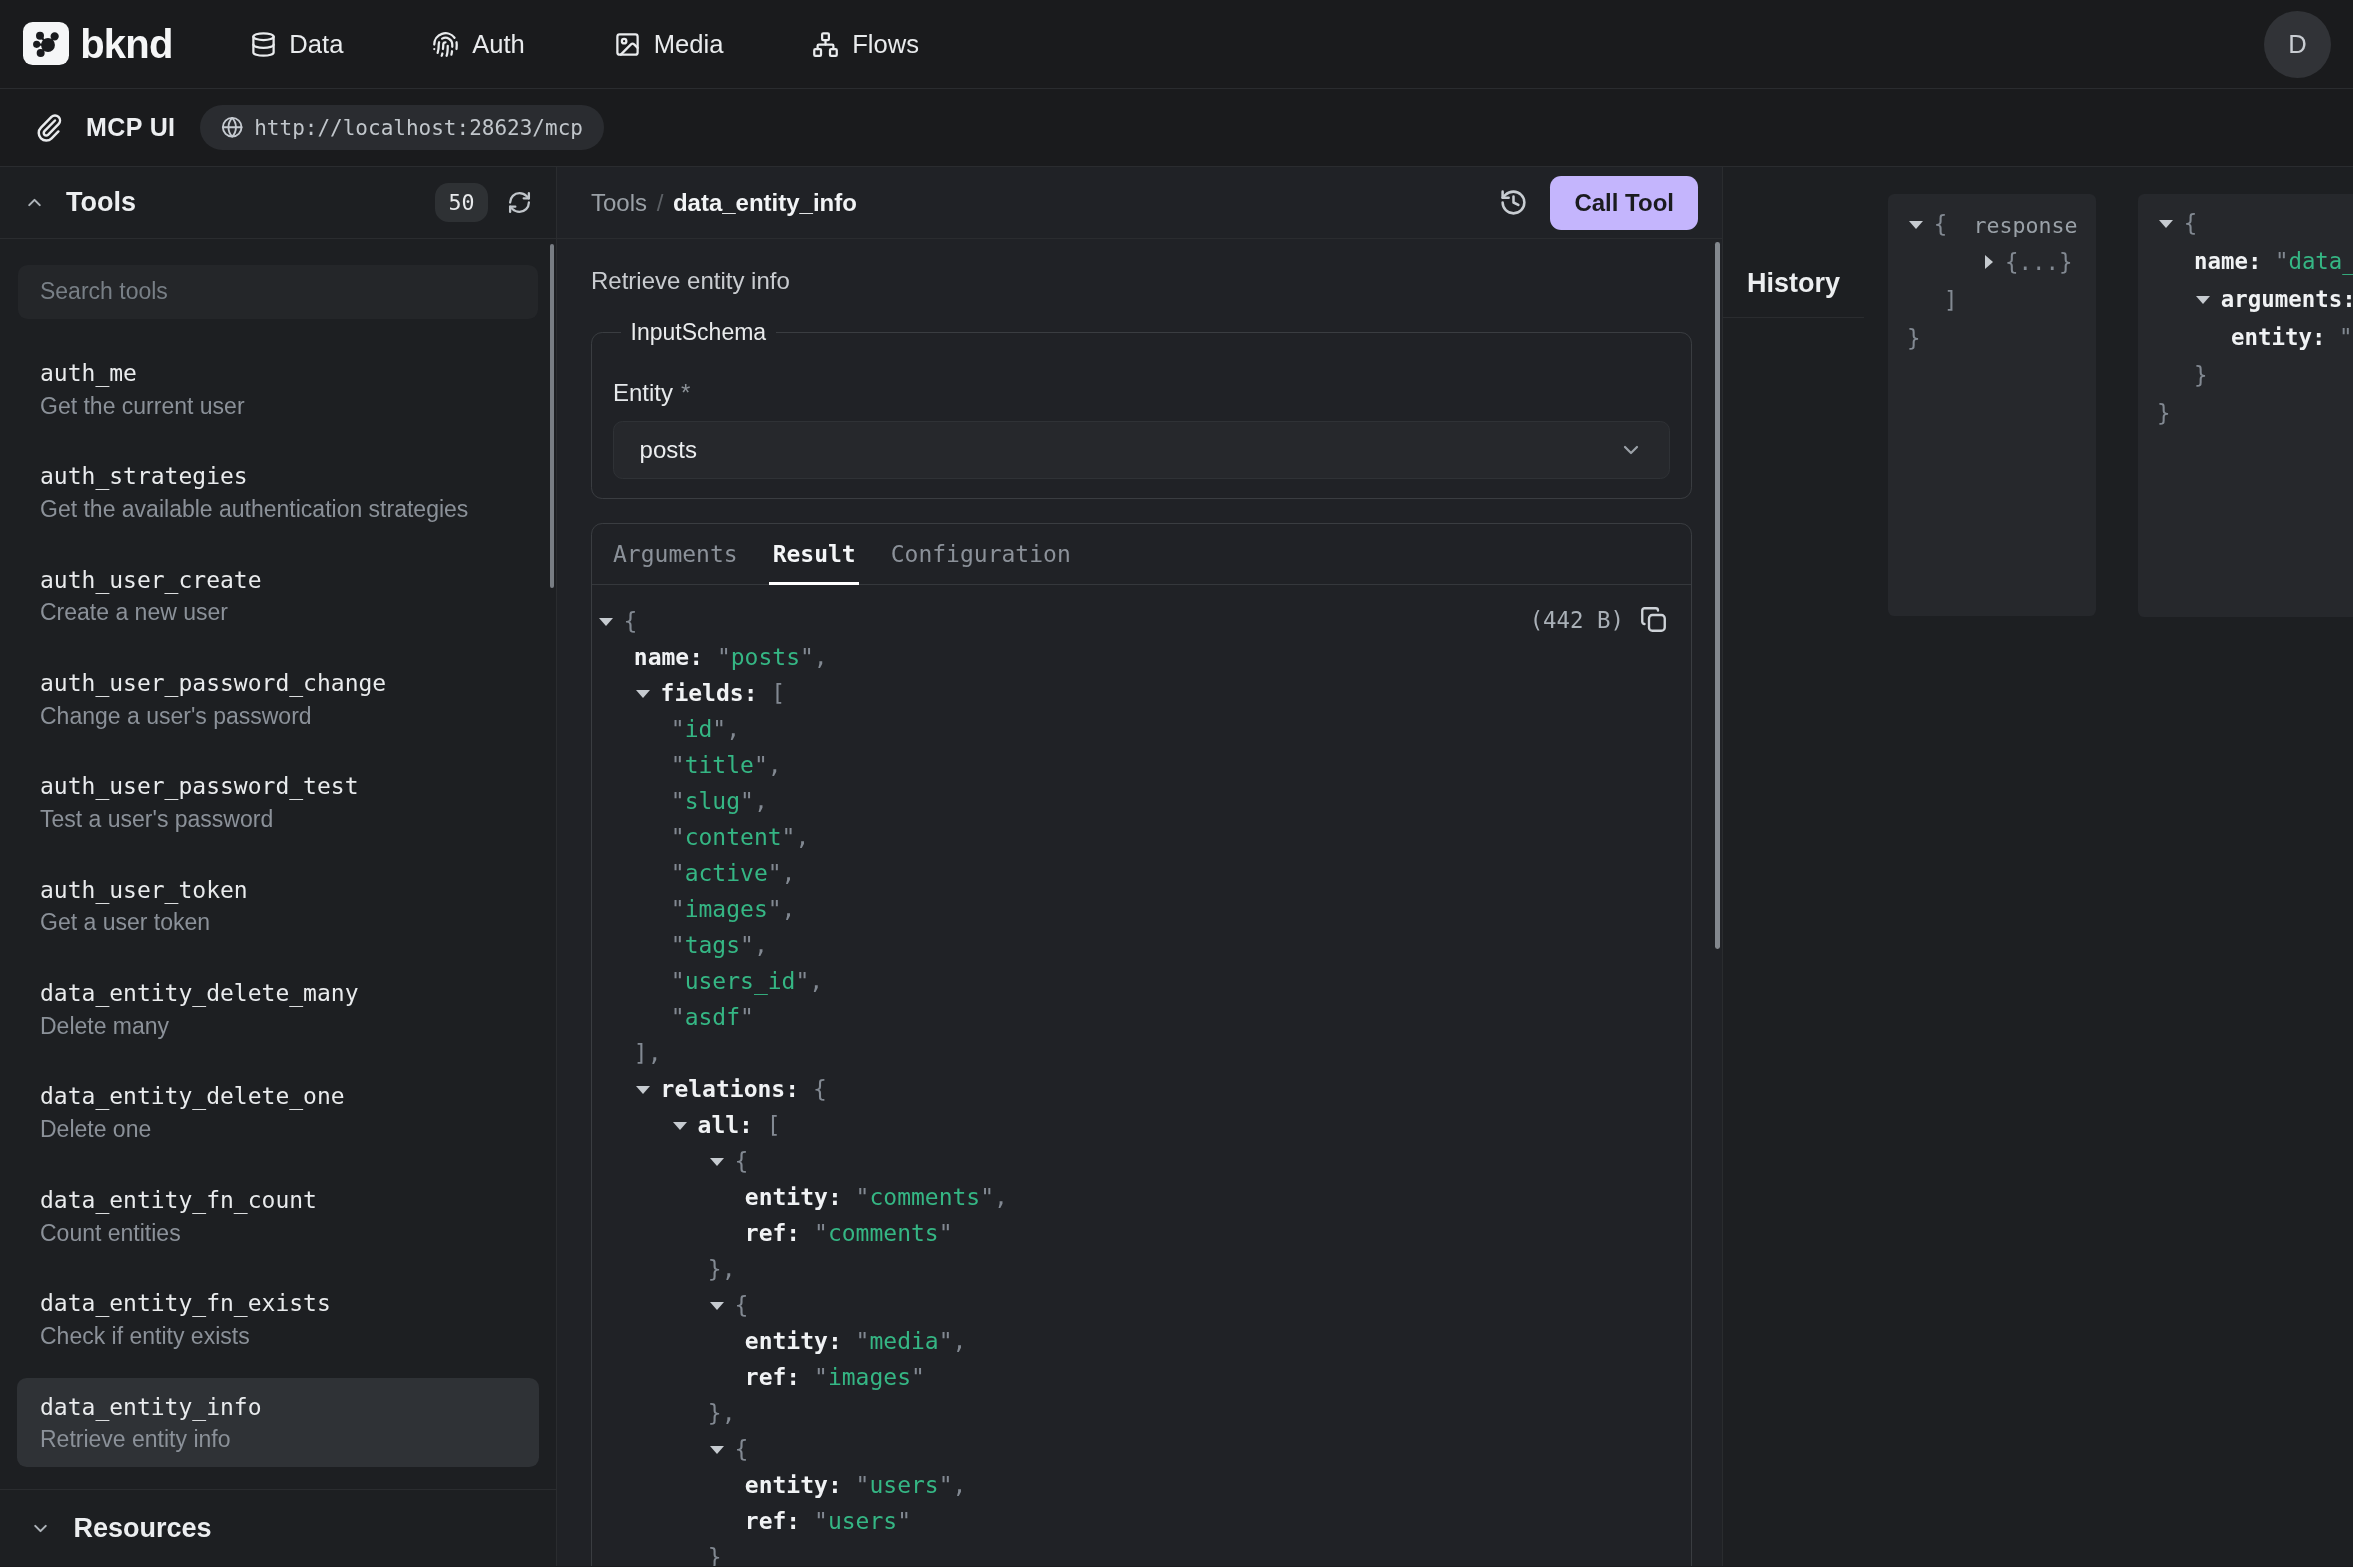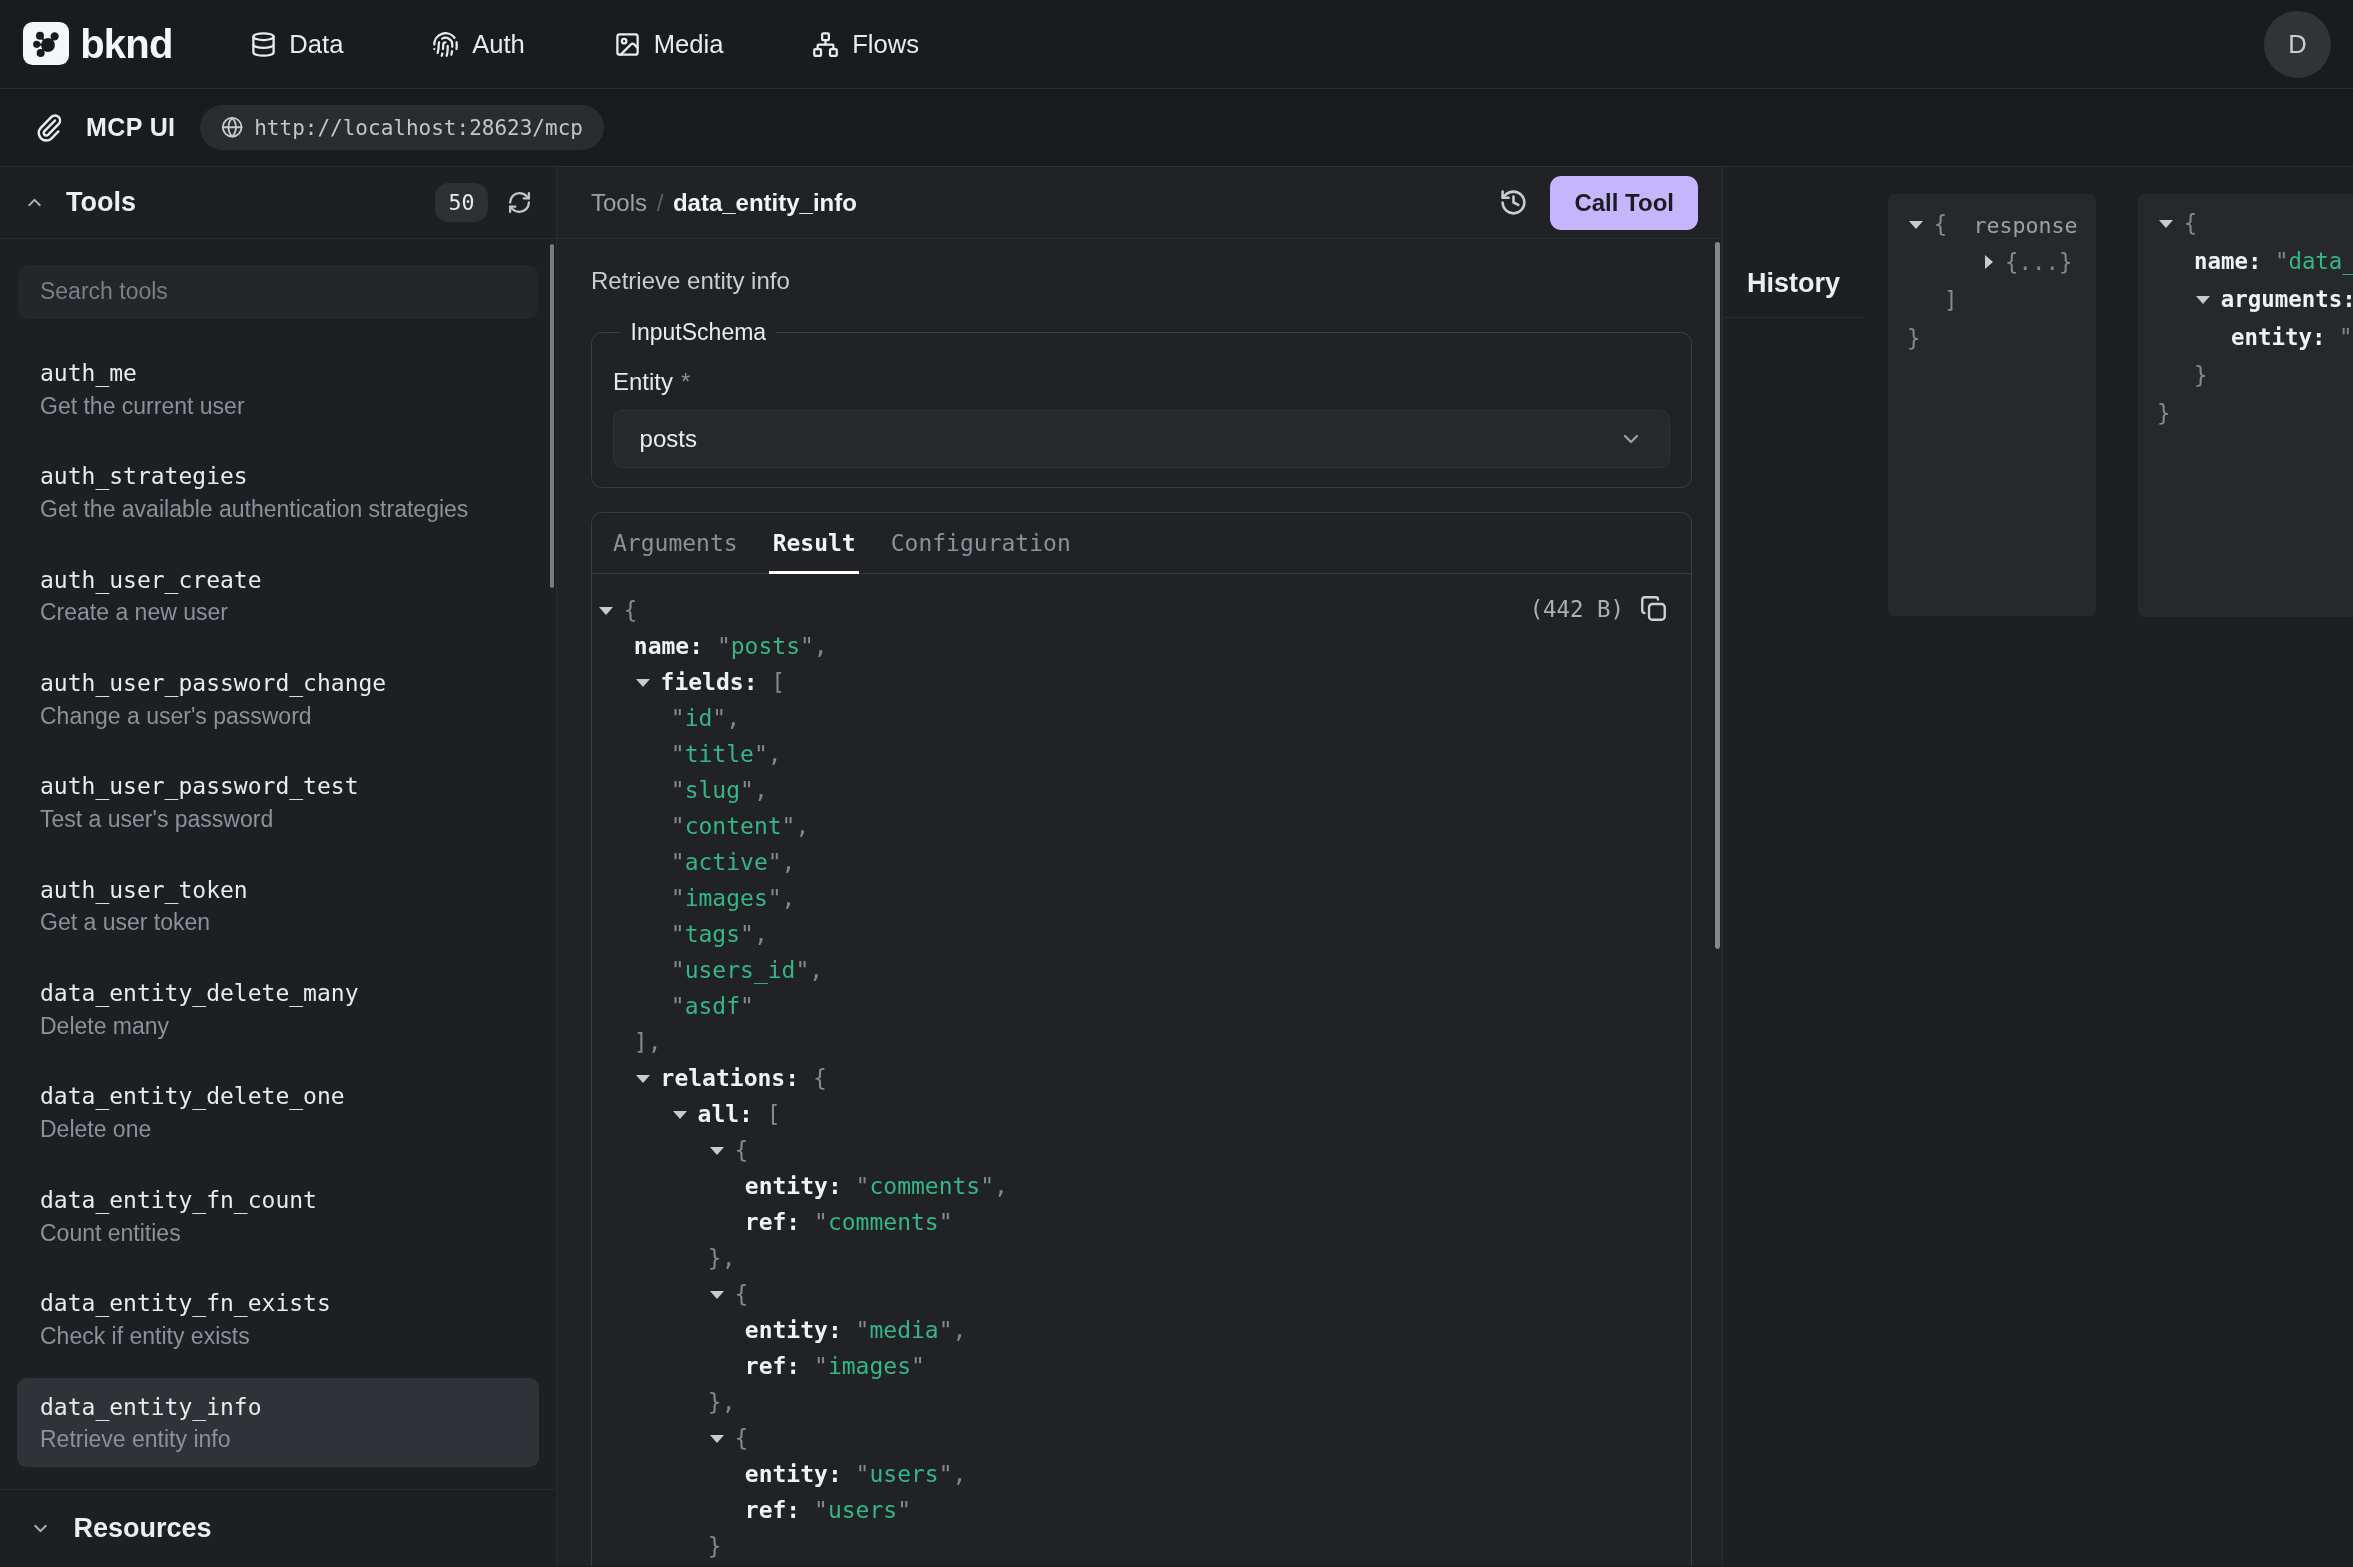--- a/index.html
+++ b/index.html
@@ -71,21 +71,21 @@
   .crumb .root{color:#9aa0a6}
   .crumb .sep{color:#5d6166}
   .crumb .cur{color:#f2f4f6;font-weight:bold}
   .hist-btn svg{width:29px;height:29px;stroke:#c8cdd2;stroke-width:2.1;fill:none;stroke-linecap:round;stroke-linejoin:round}
   .call-btn{margin-left:22.4px;height:54px;background:#c4b5fd;color:#1b1c1f;font-size:24px;font-weight:bold;
             border:none;border-radius:11.2px;padding:0 24px;font-family:"Liberation Sans",sans-serif;cursor:pointer}
   .main-body{padding:27px 30px 0 34px;flex:1;overflow:hidden}
   .tool-desc{font-size:24px;color:#c9ccd0;line-height:29px}
   fieldset.schema{margin:24px 0 0 0;border:0.8px solid var(--border2);border-radius:11.2px;padding:4.8px 21px 19px 21px}
   fieldset.schema legend{padding:0 9.6px;margin-left:8px;font-size:23px;color:#e9ebec}
-  .field-label{font-size:24px;color:#e6e9eb;margin-top:17px}
+  .field-label{font-size:24px;color:#e6e9eb;margin-top:28px}
   .req{color:#8b9197;margin-left:8px}
   .select{margin-top:14.4px;height:58px;background:var(--input);border:0.8px solid #2f3236;border-radius:9.6px;
           display:flex;align-items:center;padding:0 25.6px;cursor:pointer}
   .select-value{font-size:24px;color:#eceef0}
   .select svg{margin-left:auto;width:24px;height:24px;stroke:#9ba1a8;stroke-width:2.2;fill:none;stroke-linecap:round;stroke-linejoin:round}
 
   .tabs-card{margin-top:24px;border:0.8px solid var(--border2);border-radius:11.2px;height:1119px;overflow:hidden}
   .tabs-row{height:61px;border-bottom:0.8px solid #35383c;display:flex;align-items:stretch;padding:0 21px;gap:35px}
   .tab{position:relative;display:flex;align-items:center;font-family:"DejaVu Sans Mono",monospace;
        font-size:23px;color:var(--muted);cursor:pointer}

